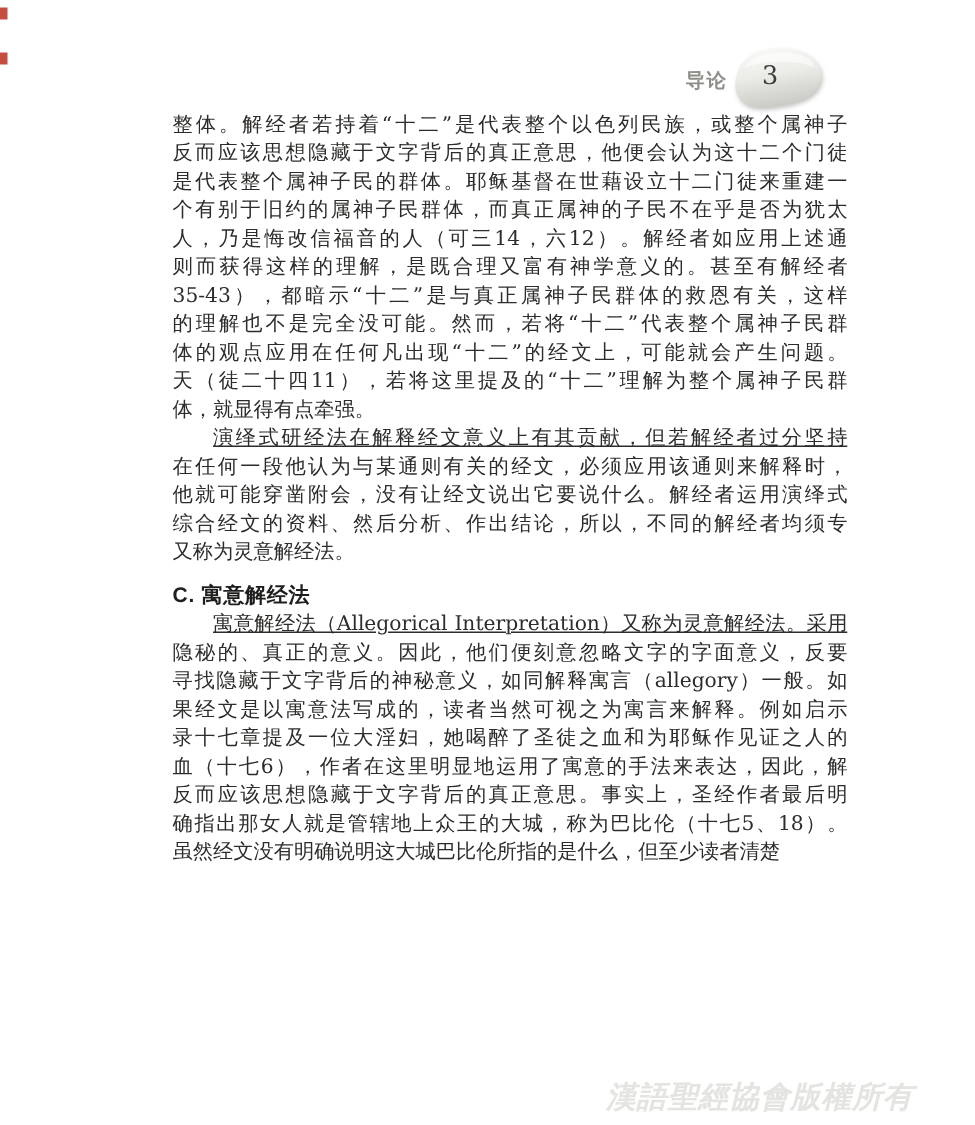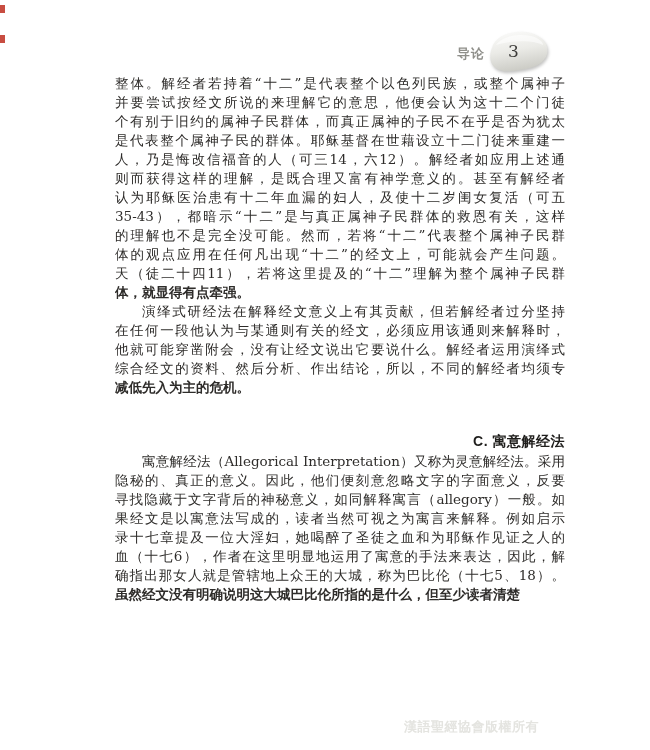--- a/index.html
+++ b/index.html
@@ -29,33 +29,33 @@
 
   
   .text-block {
     position:absolute; left:115px; top:74px; width:450px;
     font-size:13.5px; color:#2e2c2a;
   }
   .line {
     height:19px; line-height:19px; overflow:hidden;
     text-align:justify; text-align-last:justify;
   }
-  .line.para-end { text-align-last:left;font-weight:bold; }
-  .line.indent { text-indent:2em; }
+  .line.para-end { text-align-last:left; }
+  .line.indent { text-indent:2em;text-decoration:underline; }
   .section-heading {
-    margin-top:34px; height:21px; line-height:21px;
+    margin-top:8px; height:21px; line-height:21px;
     font-family:"Liberation Sans",sans-serif; font-weight:bold;
-    font-size:14px; color:#1f1e1c; letter-spacing:.5px;text-align:right;
+    font-size:14px; color:#1f1e1c; letter-spacing:.5px;
   }
 
   
   .watermark {
     position:absolute; left:404px; top:718px;
     font-family:"Liberation Sans",sans-serif; font-weight:bold;
-    font-size:13px; letter-spacing:.5px; color:#e4e4e0;
+    font-size:20px; letter-spacing:.5px; color:#e4e4e0;font-style:italic;
   }
 </style>
 </head>
 <body>
 
 <div class="page">
 
   <span class="edge-mark m1"></span>
   <span class="edge-mark m2"></span>
 
@@ -76,42 +76,42 @@
                C 8 34, 8.5 25, 11 19 Z" fill="url(#pg)"></path>
       <path d="M 15 16 C 20 8, 36 4, 50 7 C 58 9, 62 13, 62 16
                C 55 12, 34 10, 15 16 Z" fill="#ffffff" opacity="0.55"></path>
     </svg>
     <span class="chapter-label">导论</span>
     <span class="page-number">3</span>
   </div>
 
   <main class="text-block">
       <div class="line">整体。解经者若持着“十二”是代表整个以色列民族，或整个属神子</div>
-      <div class="line">并要尝试按经文所说的来理解它的意思，他便会认为这十二个门徒</div>
+      <div class="line">反而应该思想隐藏于文字背后的真正意思，他便会认为这十二个门徒</div>
+      <div class="line">是代表整个属神子民的群体。耶稣基督在世藉设立十二门徒来重建一</div>
       <div class="line">个有别于旧约的属神子民群体，而真正属神的子民不在乎是否为犹太</div>
-      <div class="line">是代表整个属神子民的群体。耶稣基督在世藉设立十二门徒来重建一</div>
       <div class="line">人，乃是悔改信福音的人（可三14，六12）。解经者如应用上述通</div>
       <div class="line">则而获得这样的理解，是既合理又富有神学意义的。甚至有解经者</div>
-      <div class="line">认为耶稣医治患有十二年血漏的妇人，及使十二岁闺女复活（可五</div>
       <div class="line">35-43），都暗示“十二”是与真正属神子民群体的救恩有关，这样</div>
       <div class="line">的理解也不是完全没可能。然而，若将“十二”代表整个属神子民群</div>
       <div class="line">体的观点应用在任何凡出现“十二”的经文上，可能就会产生问题。</div>
       <div class="line">天（徒二十四11），若将这里提及的“十二”理解为整个属神子民群</div>
       <div class="line para-end">体，就显得有点牵强。</div>
       <div class="line indent">演绎式研经法在解释经文意义上有其贡献，但若解经者过分坚持</div>
       <div class="line">在任何一段他认为与某通则有关的经文，必须应用该通则来解释时，</div>
       <div class="line">他就可能穿凿附会，没有让经文说出它要说什么。解经者运用演绎式</div>
       <div class="line">综合经文的资料、然后分析、作出结论，所以，不同的解经者均须专</div>
-      <div class="line para-end">减低先入为主的危机。</div>
+      <div class="line para-end">又称为灵意解经法。</div>
       <div class="section-heading">C. 寓意解经法</div>
       <div class="line indent">寓意解经法（Allegorical Interpretation）又称为灵意解经法。采用</div>
       <div class="line">隐秘的、真正的意义。因此，他们便刻意忽略文字的字面意义，反要</div>
       <div class="line">寻找隐藏于文字背后的神秘意义，如同解释寓言（allegory）一般。如</div>
       <div class="line">果经文是以寓意法写成的，读者当然可视之为寓言来解释。例如启示</div>
       <div class="line">录十七章提及一位大淫妇，她喝醉了圣徒之血和为耶稣作见证之人的</div>
       <div class="line">血（十七6），作者在这里明显地运用了寓意的手法来表达，因此，解</div>
+      <div class="line">反而应该思想隐藏于文字背后的真正意思。事实上，圣经作者最后明</div>
       <div class="line">确指出那女人就是管辖地上众王的大城，称为巴比伦（十七5、18）。</div>
       <div class="line para-end">虽然经文没有明确说明这大城巴比伦所指的是什么，但至少读者清楚</div>
     </main>
 
   <div class="watermark">漢語聖經協會版權所有</div>
 
 </div>
 
 </body></html>

